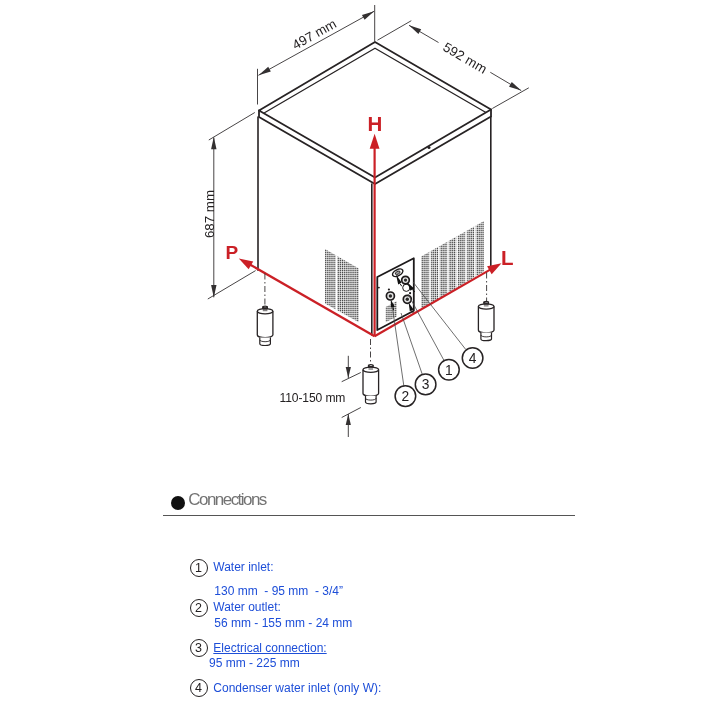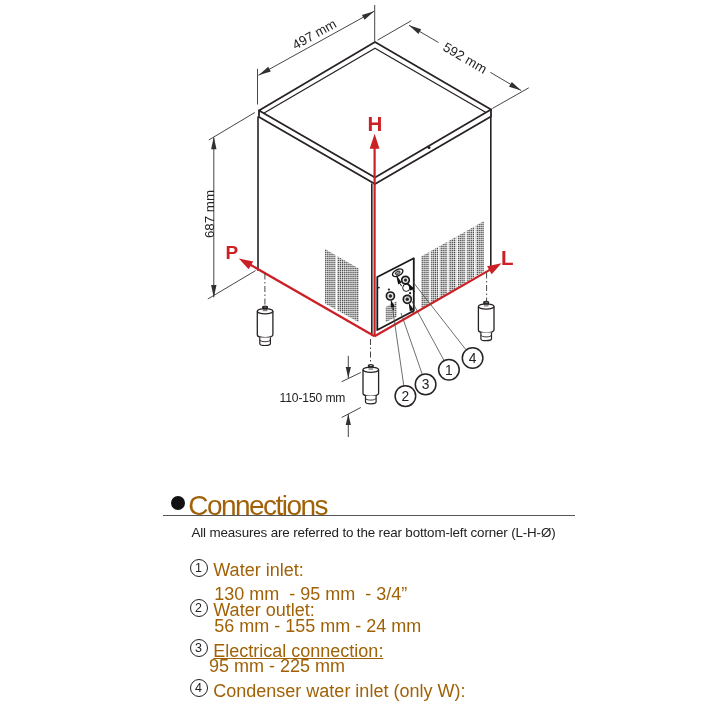--- a/index.html
+++ b/index.html
@@ -1,20 +1,20 @@
 <!DOCTYPE html>
 <html><head>
 <meta charset="utf-8">
 <style>
   html,body{margin:0;padding:0;background:#fff;}
   #page{position:relative;width:720px;height:720px;background:#fff;overflow:hidden;
         font-family:"Liberation Sans",sans-serif;color:#242122;}
   #draw{position:absolute;left:0;top:0;}
   .abs{position:absolute;white-space:nowrap;}
-  .li{left:213.3px;font-size:18px;letter-spacing:0;line-height:1;color:#a16207;}
+  .li{left:213.3px;font-size:12px;letter-spacing:0;line-height:1;color:#1d4ed8;}
   .num{position:absolute;left:189.6px;width:16px;height:16px;border:1.2px solid #242122;
        border-radius:50%;font-size:12.5px;line-height:16px;text-align:center;color:#242122;}
 </style>
 </head>
 <body>
 <div id="page">
 <svg id="draw" width="720" height="720" viewBox="0 0 720 720">
   <defs>
     <pattern id="vent" width="1.9" height="2" patternUnits="userSpaceOnUse">
       <rect width="1.9" height="2" fill="#fafafa"></rect>
@@ -175,23 +175,22 @@
   </g>
   <g font-size="13.8" fill="#242122" text-anchor="middle">
     <text x="405.4" y="400.9">2</text>
     <text x="425.6" y="389.2">3</text>
     <text x="448.9" y="374.6">1</text>
     <text x="472.6" y="362.8">4</text>
   </g>
 </svg>
 
 <div class="abs" style="left:171px;top:495.5px;width:14px;height:14px;border-radius:50%;background:#111;"></div>
-<div class="abs" style="left:188.3px;top:489.9px;font-size:28px;letter-spacing:-1.55px;color:#a16207;">Connections</div>
+<div class="abs" style="left:188.3px;top:489.9px;font-size:17px;letter-spacing:-1.55px;color:#737373;">Connections</div>
 <div class="abs" style="left:163.3px;top:515.2px;width:412px;height:1.2px;background:#555;"></div>
-<div class="abs" style="left:191.5px;top:524.6px;font-size:13.4px;letter-spacing:-0.15px;color:#242122;">All measures are referred to the rear bottom-left corner (L-H-Ø)</div>
 
 <div class="num" style="top:559.1px;">1</div>
 <div class="abs li" style="top:560.7px;">Water inlet:</div>
 <div class="abs li" style="top:550px;left:214.3px;margin-top:35px;">130 mm&nbsp; - 95 mm&nbsp; - 3/4”</div>
 <div class="num" style="top:599.4px;">2</div>
 <div class="abs li" style="top:600.7px;">Water outlet:</div>
 <div class="abs li" style="top:616.6px;left:214.3px;">56 mm - 155 mm - 24 mm</div>
 <div class="num" style="top:639px;">3</div>
 <div class="abs li" style="top:641.5px;text-decoration:underline;">Electrical connection:</div>
 <div class="abs li" style="top:657.4px;left:209px;">95 mm - 225 mm</div>

